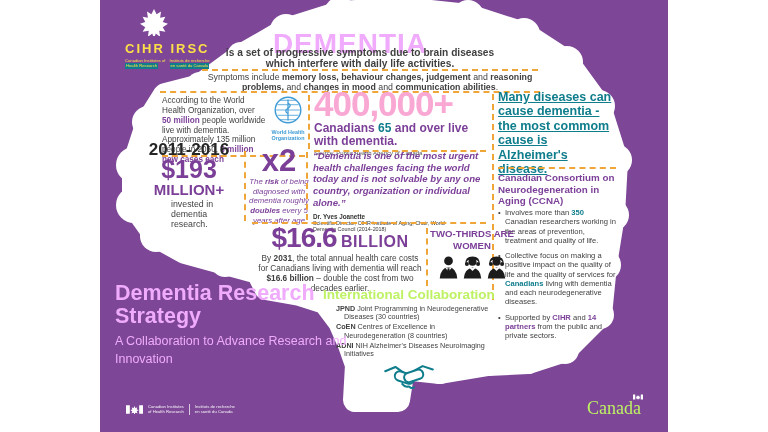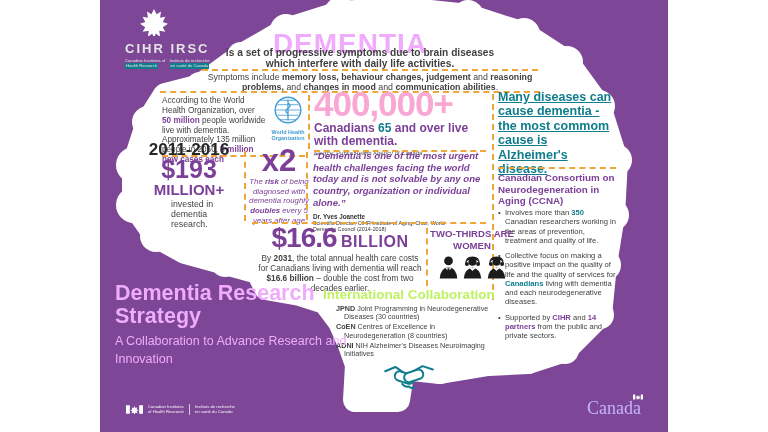--- a/index.html
+++ b/index.html
@@ -10,21 +10,21 @@
   .brain{position:absolute;left:0;top:0;pointer-events:none;}
   .b{font-weight:700;}
   .t{color:#0F7D8C;font-weight:700;}
   .pb{color:#7B3F98;font-weight:700;}
 
   
   .hline{position:absolute;border-top:2px dashed #EFA537;height:0;}
   .vline{position:absolute;border-left:2px dashed #EFA537;width:0;}
 
   
-  .logo{left:25px;top:8px;width:110px;color:#e5e5e5;}
+  .logo{left:25px;top:8px;width:110px;color:#fde047;}
   .logo-name{font-size:13px;font-weight:700;letter-spacing:2px;margin-top:1px;}
   .logo-sub{display:flex;gap:4px;margin-top:2px;}
   .logo-col{font-size:4.2px;line-height:1.25;}
   .logo-col .tealbox{background:#0F7D8C;padding:0 1px;display:inline-block;}
 
   
   .hd-title{left:120px;top:28px;width:260px;text-align:center;font-size:28px;font-weight:700;
             color:#f0abfc;letter-spacing:1px;}
   .hd-sub{left:112px;top:47px;width:296px;text-align:center;font-size:10.2px;font-weight:700;
           color:#3F3F3F;line-height:1.12;}
@@ -88,21 +88,21 @@
   
   .strategy{left:15px;top:282px;width:235px;color:#f0abfc;}
   .str-t{font-size:21.5px;font-weight:700;line-height:1.05;}
   .str-s{font-size:12.5px;font-weight:400;line-height:1.45;margin-top:5px;}
 
   
   .f-left{left:26px;top:404px;display:flex;align-items:center;gap:5px;color:#fff;}
   .f-cols{display:flex;gap:5px;}
   .f-col{font-size:4.2px;line-height:1.3;opacity:0.95;}
   .f-sep{width:1px;background:rgba(255,255,255,0.7);}
-  .wordmark{left:487px;top:398px;color:#c4b5fd;font-family:"Liberation Serif",serif;
+  .wordmark{left:487px;top:398px;color:#bef264;font-family:"Liberation Serif",serif;
             font-size:18px;position:absolute;}
   .wm-flag{position:absolute;right:-2px;top:-4px;}
 </style>
 </head>
 <body>
 
 <div class="canvas">
   <div class="panel">
 
     <svg class="brain" width="568" height="432" viewBox="0 0 568 432">

